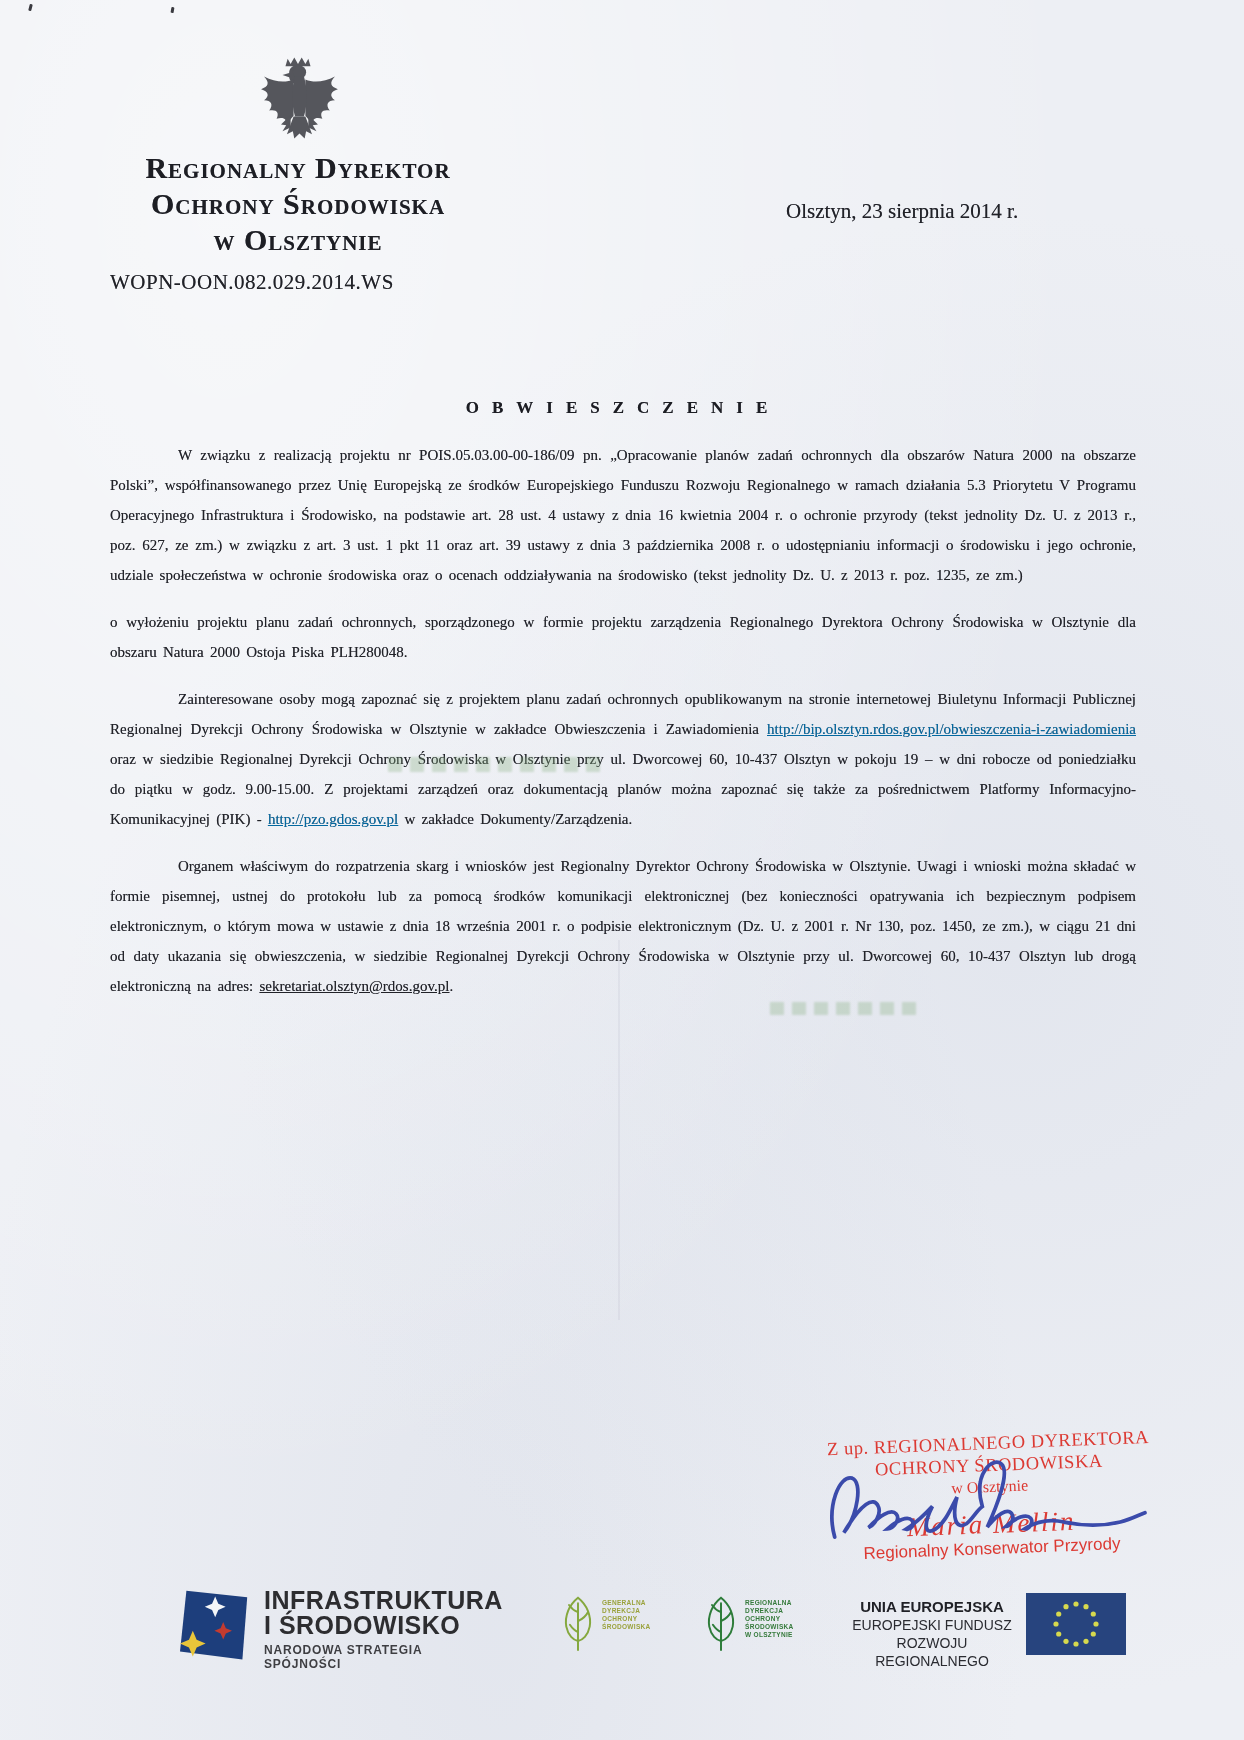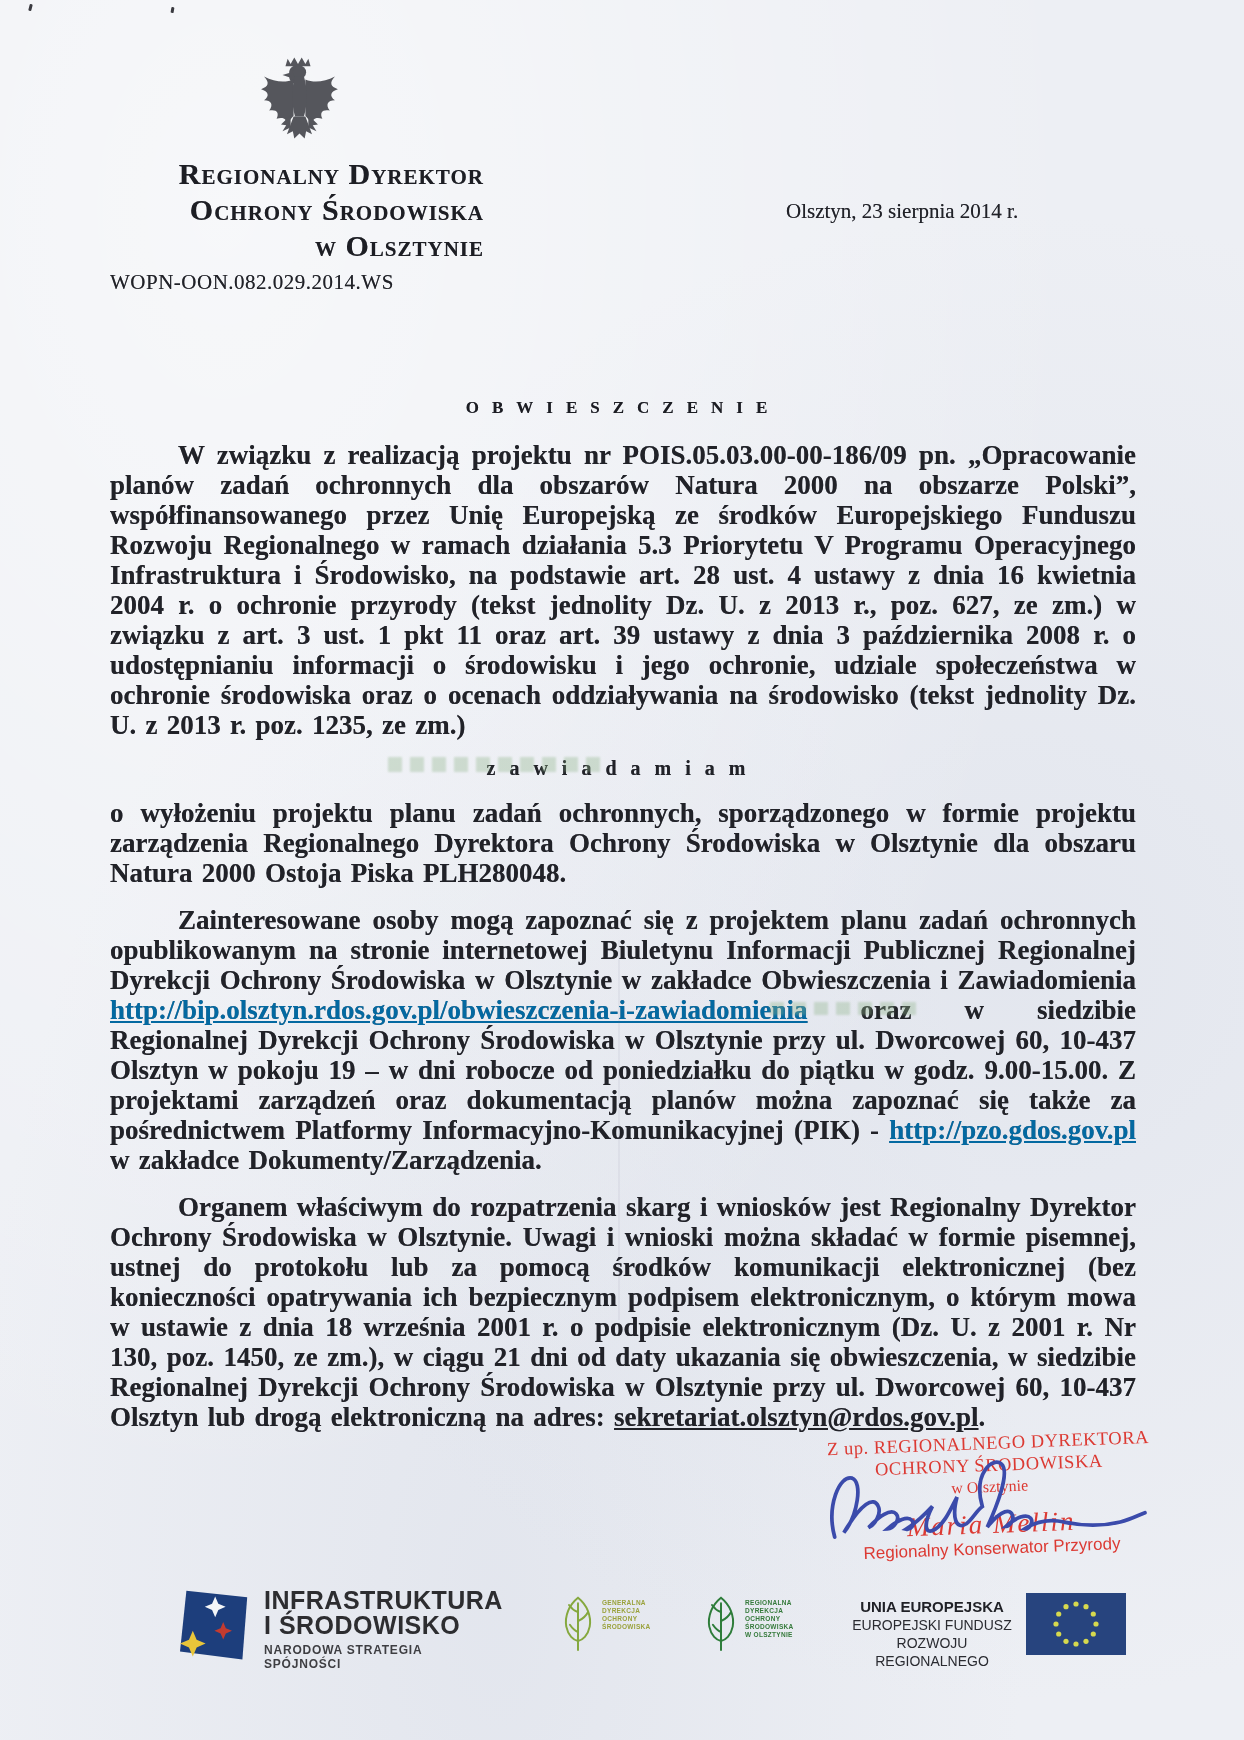--- a/index.html
+++ b/index.html
@@ -17,35 +17,35 @@
   }
   .soft { text-shadow:0 0 0.5px rgba(25,28,40,0.55); }
 
   
   .speck{ position:absolute; background:#3a3a40; border-radius:1px; }
 
   
   .emblem{ position:absolute; left:252px; top:50px; width:92px; height:96px; }
   .org-block{
     position:absolute; left:112px; top:150px; width:372px;
-    text-align:right; font-weight:bold; font-variant:small-caps;
-    font-size:30px; line-height:36px; letter-spacing:1px; color:#1d1e24;margin-top:6px;
+    text-align:center; font-weight:bold; font-variant:small-caps;
+    font-size:30px; line-height:36px; letter-spacing:1px; color:#1d1e24;
   }
   .date-line{ position:absolute; left:786px; top:199px; font-size:21px; }
   .case-number{ position:absolute; left:110px; top:270px; font-size:21px; letter-spacing:0.5px; }
 
   
   .doc-body{ position:absolute; left:110px; top:398px; width:1026px; }
   .doc-title{
     text-align:center; font-weight:bold; font-size:17px;
     letter-spacing:13px; margin:0 0 22px 0; color:#1c1d23;
   }
   .para{
-    font-size:27px; line-height:30px; text-align:justify;
-    word-spacing:2.5px; margin-bottom:17px;font-weight:bold;
+    font-size:15px; line-height:30px; text-align:justify;
+    word-spacing:2.5px; margin-bottom:17px;
   }
   .para.indent{ text-indent:68px; }
   .subheading{
     text-align:center; font-weight:bold; font-size:20px;
     letter-spacing:14px; margin:3px 0 18px 0;
   }
   a.doc-link{ color:#0369a1; text-decoration:underline; cursor:pointer; }
   a.doc-email{ color:inherit; text-decoration:underline; cursor:pointer; }
 
   
@@ -122,21 +122,20 @@
 </div>
 
 <div class="date-line soft">Olsztyn, 23 sierpnia 2014 r.</div>
 <div class="case-number soft">WOPN-OON.082.029.2014.WS</div>
 
 <div class="doc-body">
   <div class="doc-title soft">OBWIESZCZENIE</div>
 
   <p class="para indent soft"><span>W związku z realizacją projektu nr POIS.05.03.00-00-186/09 pn. „Opracowanie planów zadań ochronnych dla obszarów Natura 2000 na obszarze Polski”, współfinansowanego przez Unię Europejską ze środków Europejskiego Funduszu Rozwoju Regionalnego w ramach działania 5.3 Priorytetu V Programu Operacyjnego Infrastruktura i Środowisko, na podstawie art. 28 ust. 4 ustawy z dnia 16 kwietnia 2004 r. o ochronie przyrody (tekst jednolity Dz. U. z 2013 r., poz. 627, ze zm.) w związku z art. 3 ust. 1 pkt 11 oraz art. 39 ustawy z dnia 3 października 2008 r. o udostępnianiu informacji o środowisku i jego ochronie, udziale społeczeństwa w ochronie środowiska oraz o ocenach oddziaływania na środowisko (tekst jednolity Dz. U. z 2013 r. poz. 1235, ze zm.)</span></p>
 
-  <div class="subheading soft">zawiadamiam</div>
 
   <p class="para soft"><span>o wyłożeniu projektu planu zadań ochronnych, sporządzonego w formie projektu zarządzenia Regionalnego Dyrektora Ochrony Środowiska w Olsztynie dla obszaru Natura 2000 Ostoja Piska PLH280048.</span></p>
 
   <p class="para indent soft"><span>Zainteresowane osoby mogą zapoznać się z projektem planu zadań ochronnych opublikowanym na stronie internetowej Biuletynu Informacji Publicznej Regionalnej Dyrekcji Ochrony Środowiska w Olsztynie w zakładce Obwieszczenia i Zawiadomienia </span><a href="#" class="doc-link">http://bip.olsztyn.rdos.gov.pl/obwieszczenia-i-zawiadomienia</a><span> oraz w siedzibie Regionalnej Dyrekcji Ochrony Środowiska w Olsztynie przy ul. Dworcowej 60, 10-437 Olsztyn w pokoju 19 – w dni robocze od poniedziałku do piątku w godz. 9.00-15.00. Z projektami zarządzeń oraz dokumentacją planów można zapoznać się także za pośrednictwem Platformy Informacyjno-Komunikacyjnej (PIK) - </span><a href="#" class="doc-link">http://pzo.gdos.gov.pl</a><span> w zakładce Dokumenty/Zarządzenia.</span></p>
 
   <p class="para indent soft"><span>Organem właściwym do rozpatrzenia skarg i wniosków jest Regionalny Dyrektor Ochrony Środowiska w Olsztynie. Uwagi i wnioski można składać w formie pisemnej, ustnej do protokołu lub za pomocą środków komunikacji elektronicznej (bez konieczności opatrywania ich bezpiecznym podpisem elektronicznym, o którym mowa w ustawie z dnia 18 września 2001 r. o podpisie elektronicznym (Dz. U. z 2001 r. Nr 130, poz. 1450, ze zm.), w ciągu 21 dni od daty ukazania się obwieszczenia, w siedzibie Regionalnej Dyrekcji Ochrony Środowiska w Olsztynie przy ul. Dworcowej 60, 10-437 Olsztyn lub drogą elektroniczną na adres: </span><a href="#" class="doc-email">sekretariat.olsztyn@rdos.gov.pl</a><span>.</span></p>
 
 </div>
 
 <div class="bleed" style="left:388px; top:757px; width:212px; height:15px;"></div>

